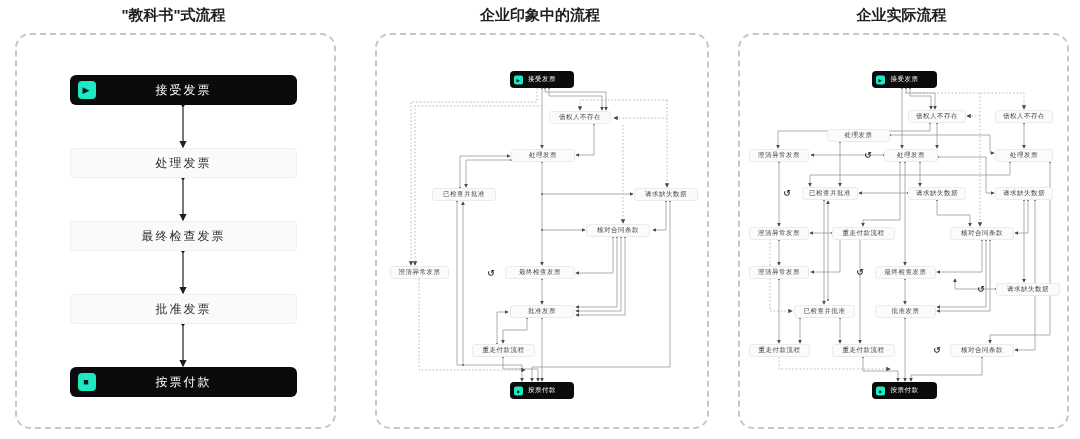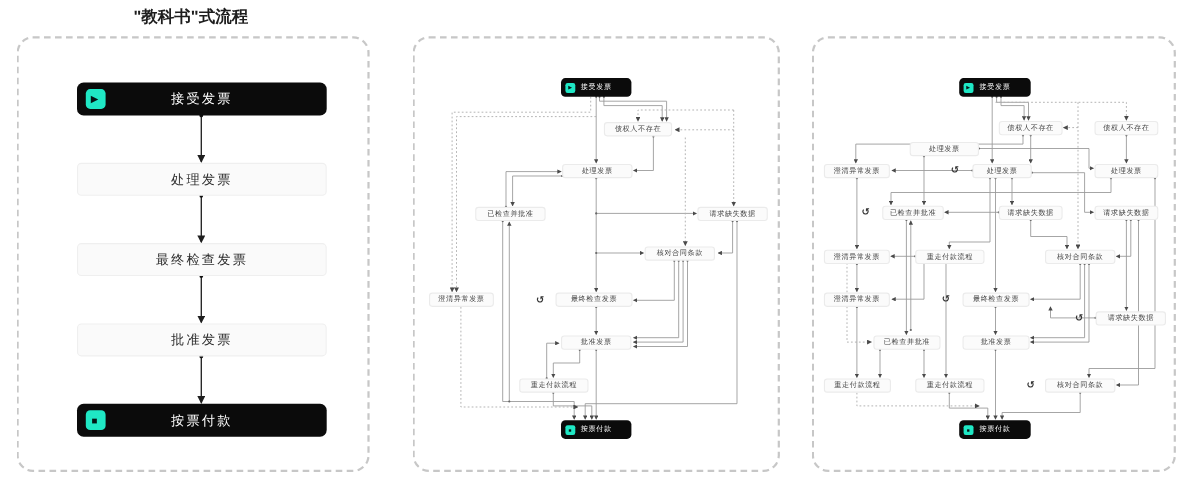--- a/index.html
+++ b/index.html
@@ -23,20 +23,22 @@
   .badge-lg{left:8px;top:50%;transform:translateY(-50%);width:18px;height:18px;border-radius:4px;font-size:9px;}
   .badge-sm{left:4px;top:50%;transform:translateY(-50%);width:9px;height:9px;border-radius:2px;font-size:4.5px;}
   .loop{position:absolute;transform:translate(-50%,-50%);font-size:10px;font-weight:bold;color:#333;}
   .loop-sm{font-size:9px;}
 </style>
 </head>
 <body>
 
 <div id="canvas">
   <div class="panel-title" id="title-0">"教科书"式流程</div>
+  <div class="panel-title" id="title-1">企业印象中的流程</div>
+  <div class="panel-title" id="title-2">企业实际流程</div>
   <div class="panel" id="panel-0">
       <svg class="edges">
         <defs>
           <marker id="arr0" viewBox="0 0 6 6" refX="5" refY="3" markerWidth="6" markerHeight="6" orient="auto-start-reverse">
             <path d="M0,0L6,3L0,6Z" fill="#1f1f1f"></path>
           </marker>
         </defs>
         <polyline points="166,70 166,112" fill="none" stroke="#1f1f1f" stroke-width="1.2" stroke-linejoin="round" marker-end="url(#arr0)"></polyline>
         <circle cx="166" cy="70" r="1.7" fill="#111"></circle>
         <polyline points="166,143 166,185" fill="none" stroke="#1f1f1f" stroke-width="1.2" stroke-linejoin="round" marker-end="url(#arr0)"></polyline>

